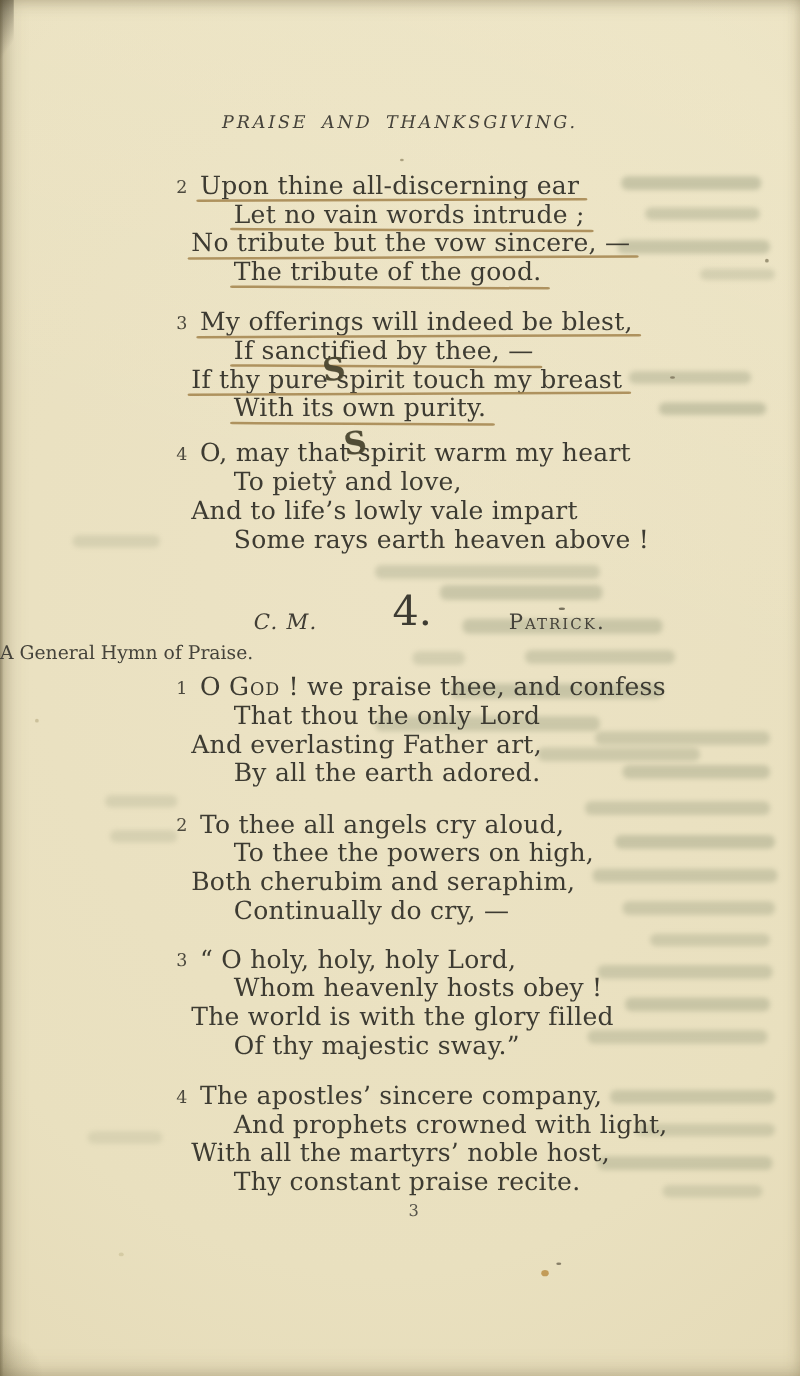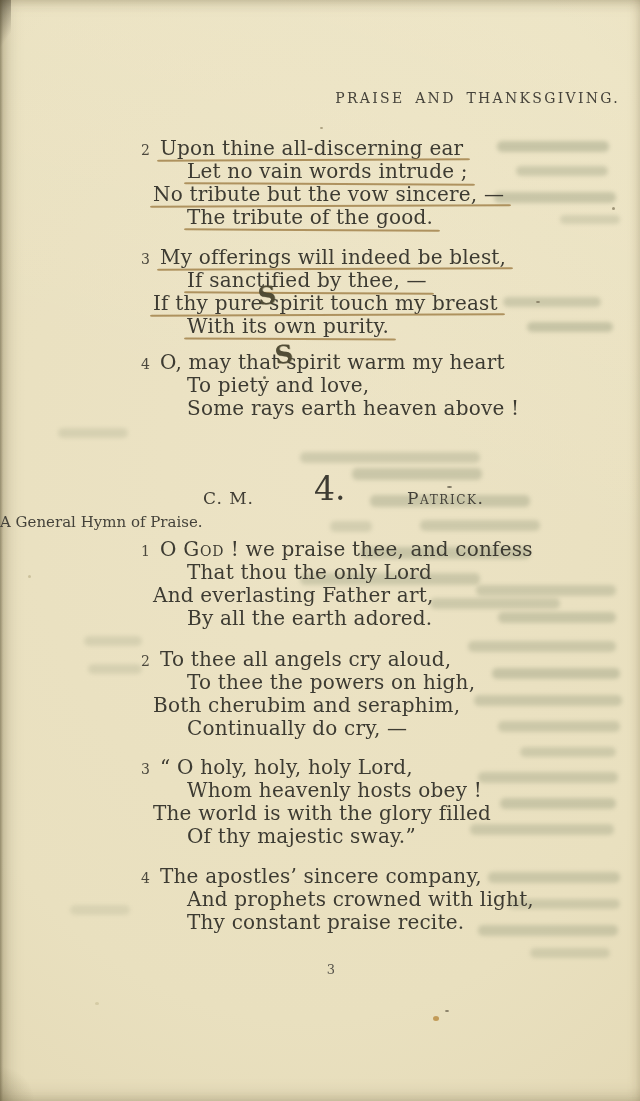--- a/index.html
+++ b/index.html
@@ -42,25 +42,26 @@
     background: #8f9577;
     border-radius: 5px;
     filter: blur(2.2px);
   }
   .speck { position: absolute; }
 
   
   .running-header {
     position: absolute;
     top: 90px; left: 20px; width: 600px;
-    text-align: right;
+    text-align: center;
     font-size: 14px;
     letter-spacing: 2.3px;
     word-spacing: 4px;
     color: #45423a;
+    font-style: italic;
   }
 
   .stanza {
     position: absolute;
     left: 140px;
     width: 470px;
   }
   .stanza-num {
     position: absolute;
     left: 1px;
@@ -105,21 +106,21 @@
     color: rgba(76,72,50,0.95);
     transform: rotate(-7deg);
     text-shadow: 0.5px 0.5px 0 rgba(76,72,50,0.4);
   }
 
   .sc { font-variant: small-caps; letter-spacing: 0.8px; margin-top: 36px; }
 
   
   .hymn-meter {
     position: absolute; left: 203px; top: 488px;
-    font-size: 17px; letter-spacing: 1px; color: #413e35;
+    font-size: 17px; letter-spacing: 1px; color: #413e35; font-style: italic;
   }
   .hymn-number {
     position: absolute; left: 314px; top: 469px;
     font-size: 33px; color: #3e3c33;
   }
   .hymn-author {
     position: absolute; left: 407px; top: 488px;
     font-size: 17px; font-variant: small-caps; letter-spacing: 1.6px; color: #45423a;
   }
   .hymn-subtitle {
@@ -194,20 +195,21 @@
         <span class="stanza-num">3</span>
         <div class="line l1 underlined"><span class="line-text">My offerings will indeed be blest,</span></div>
         <div class="line ind underlined u-alt"><span class="line-text">If sanctified by thee, —</span></div>
         <div class="line underlined"><span class="line-text">If thy pure <span class="hand-s-wrap"><span class="hand-s">S</span>s</span>pirit touch my breast</span></div>
         <div class="line ind underlined u-alt"><span class="line-text">With its own purity.</span></div>
       </div>
       <div class="stanza" style="top: 351px;">
         <span class="stanza-num">4</span>
         <div class="line l1"><span class="line-text">O, may that <span class="hand-s-wrap"><span class="hand-s">S</span>s</span>pirit warm my heart</span></div>
         <div class="line ind"><span class="line-text">To piety and love,</span></div>
+        <div class="line"><span class="line-text">And to life’s lowly vale impart</span></div>
         <div class="line ind"><span class="line-text">Some rays earth heaven above !</span></div>
       </div>
     </section>
 
   <div class="hymn-meter">C. M.</div>
   <div class="hymn-number">4.</div>
   <div class="hymn-author">Patrick.</div>
   <div class="hymn-subtitle">A General Hymn of Praise.</div>
 
   <section id="main-hymn">
@@ -229,20 +231,21 @@
         <span class="stanza-num">3</span>
         <div class="line l1"><span class="line-text">“ O holy, holy, holy Lord,</span></div>
         <div class="line ind"><span class="line-text">Whom heavenly hosts obey !</span></div>
         <div class="line"><span class="line-text">The world is with the glory filled</span></div>
         <div class="line ind"><span class="line-text">Of thy majestic sway.”</span></div>
       </div>
       <div class="stanza" style="top: 865px;">
         <span class="stanza-num">4</span>
         <div class="line l1"><span class="line-text">The apostles’ sincere company,</span></div>
         <div class="line ind"><span class="line-text">And prophets crowned with light,</span></div>
+        <div class="line"><span class="line-text">With all the martyrs’ noble host,</span></div>
         <div class="line ind"><span class="line-text">Thy constant praise recite.</span></div>
       </div>
     </section>
 
   <div class="page-number">3</div>
 
   <div class="speck-layer">
       <div class="speck" style="left: 433px; top: 1016px; width: 6px; height: 5px; background: rgb(184, 137, 62); border-radius: 50%; opacity: 0.8;"></div>
       <div class="speck" style="left: 445px; top: 1010px; width: 4px; height: 2px; background: rgb(110, 101, 81); border-radius: 50%; opacity: 0.8;"></div>
       <div class="speck" style="left: 263px; top: 376px; width: 3px; height: 3px; background: rgb(80, 76, 58); border-radius: 50%; opacity: 0.8;"></div>

